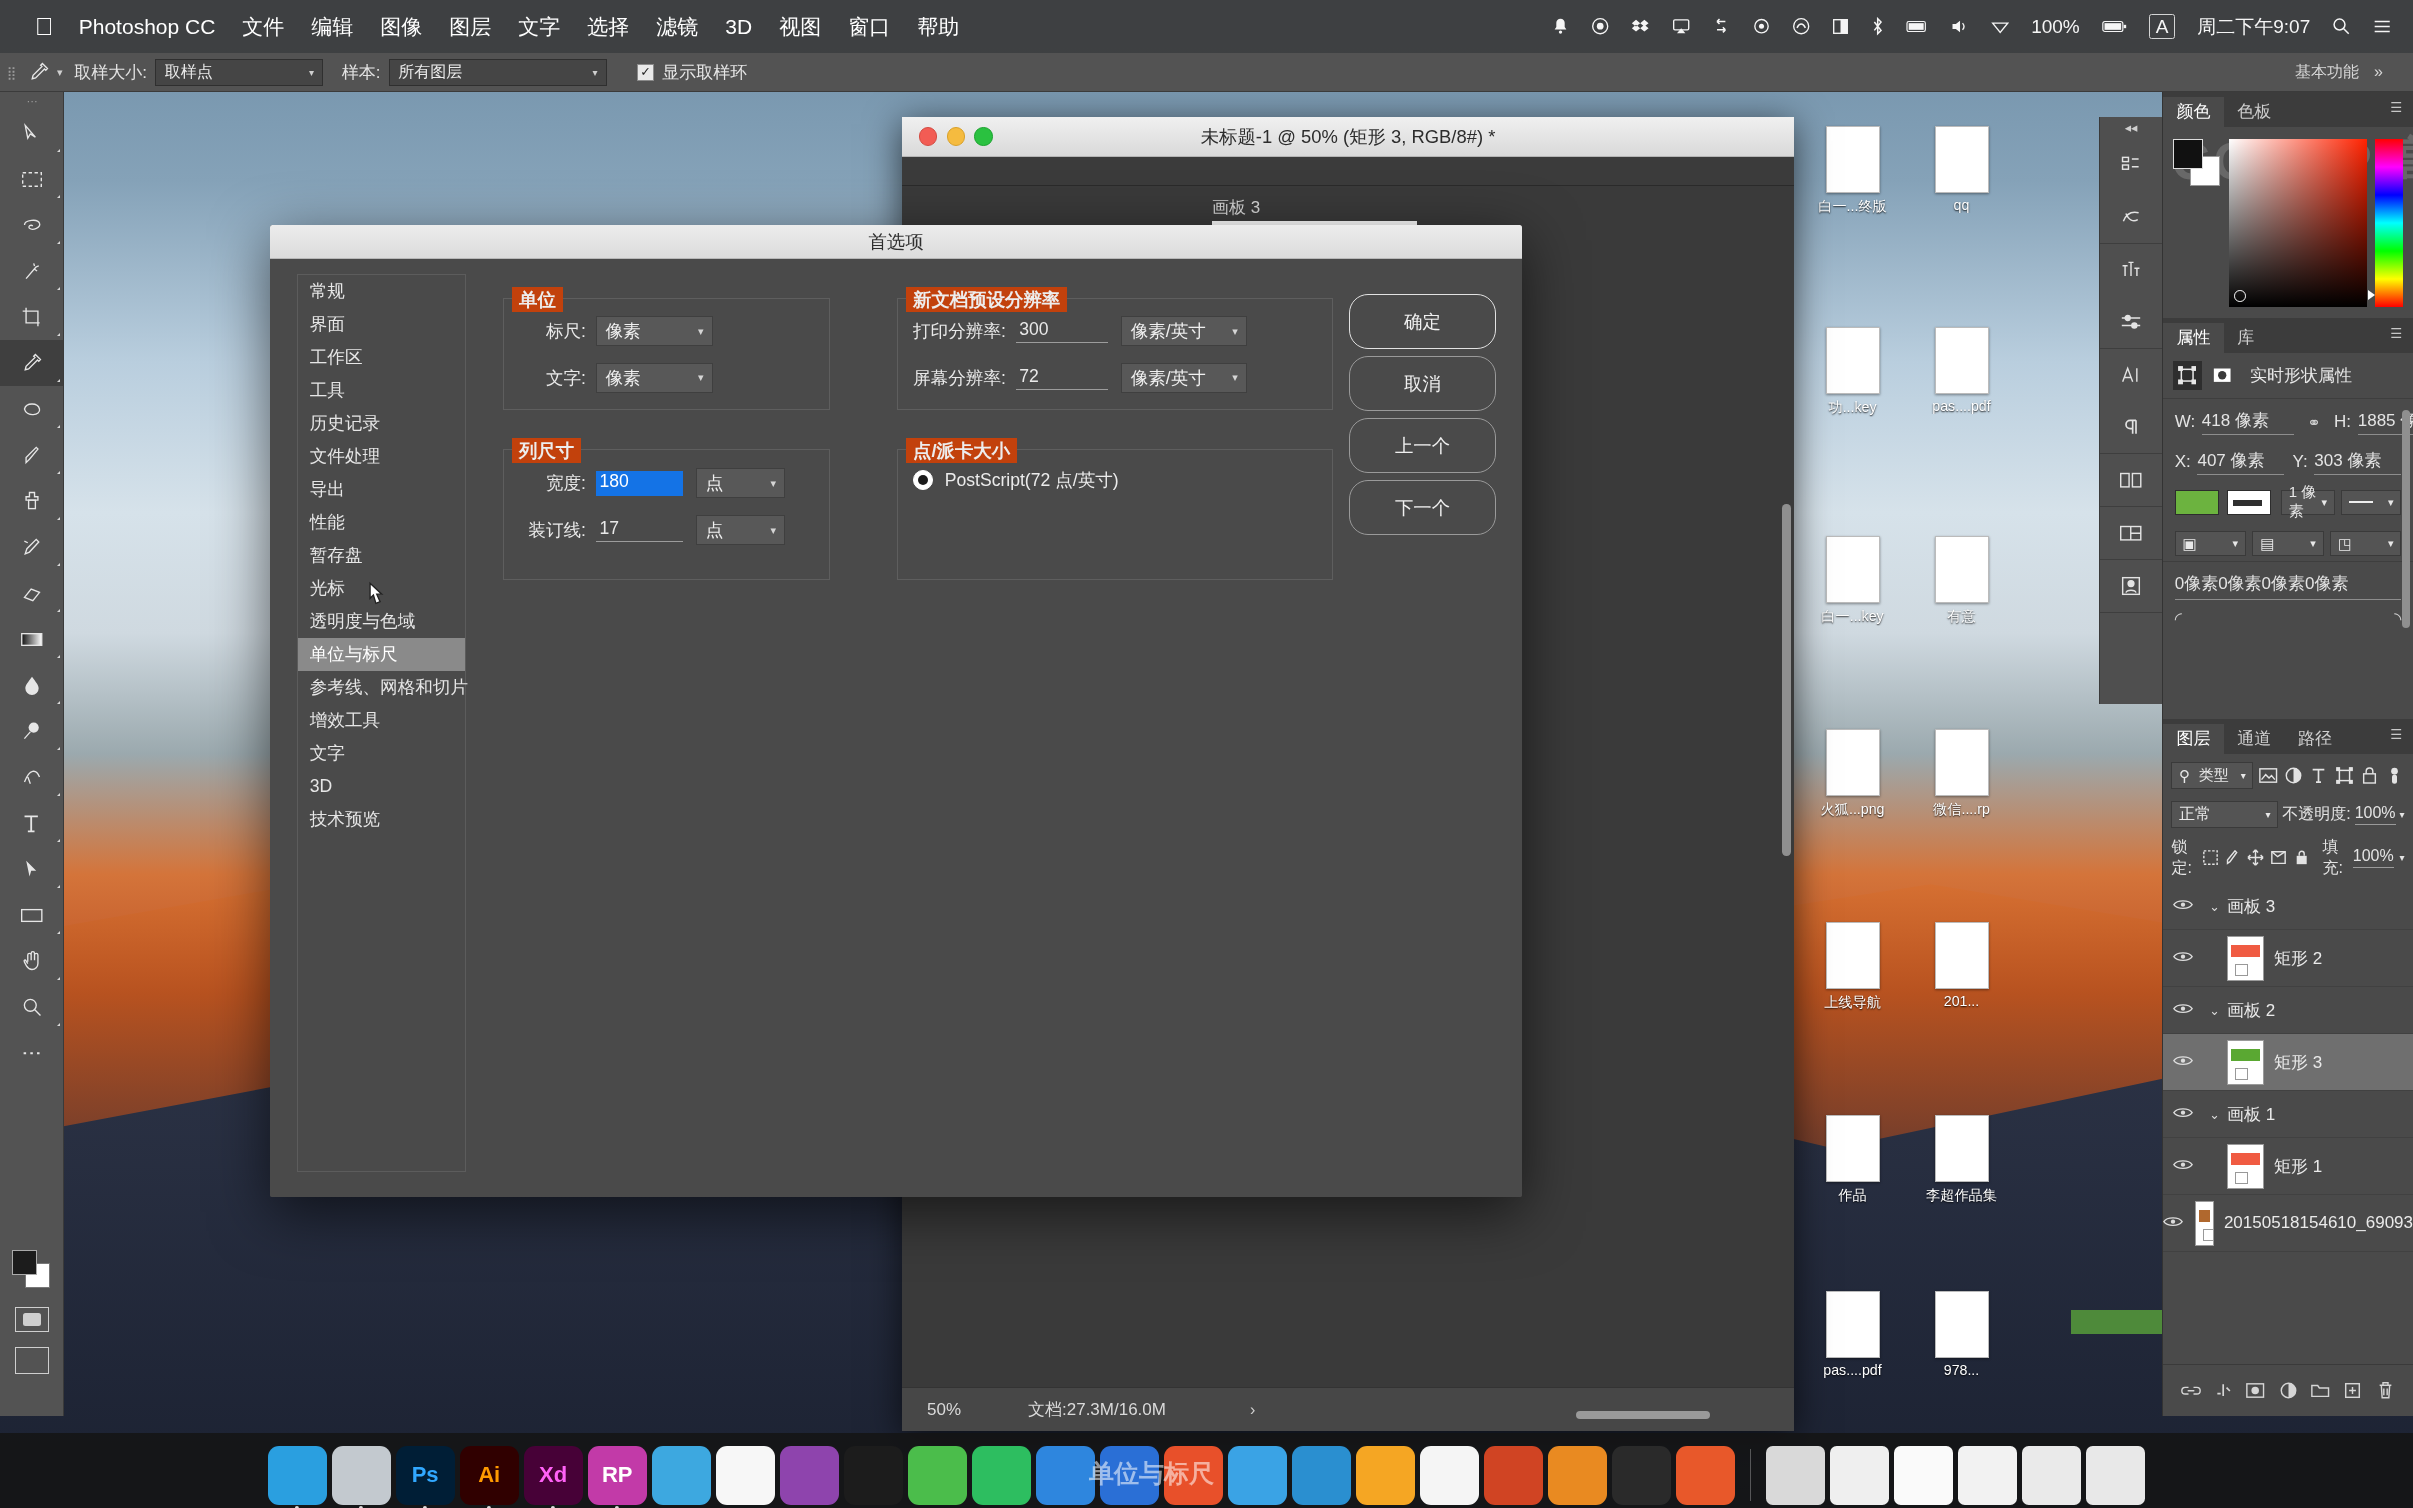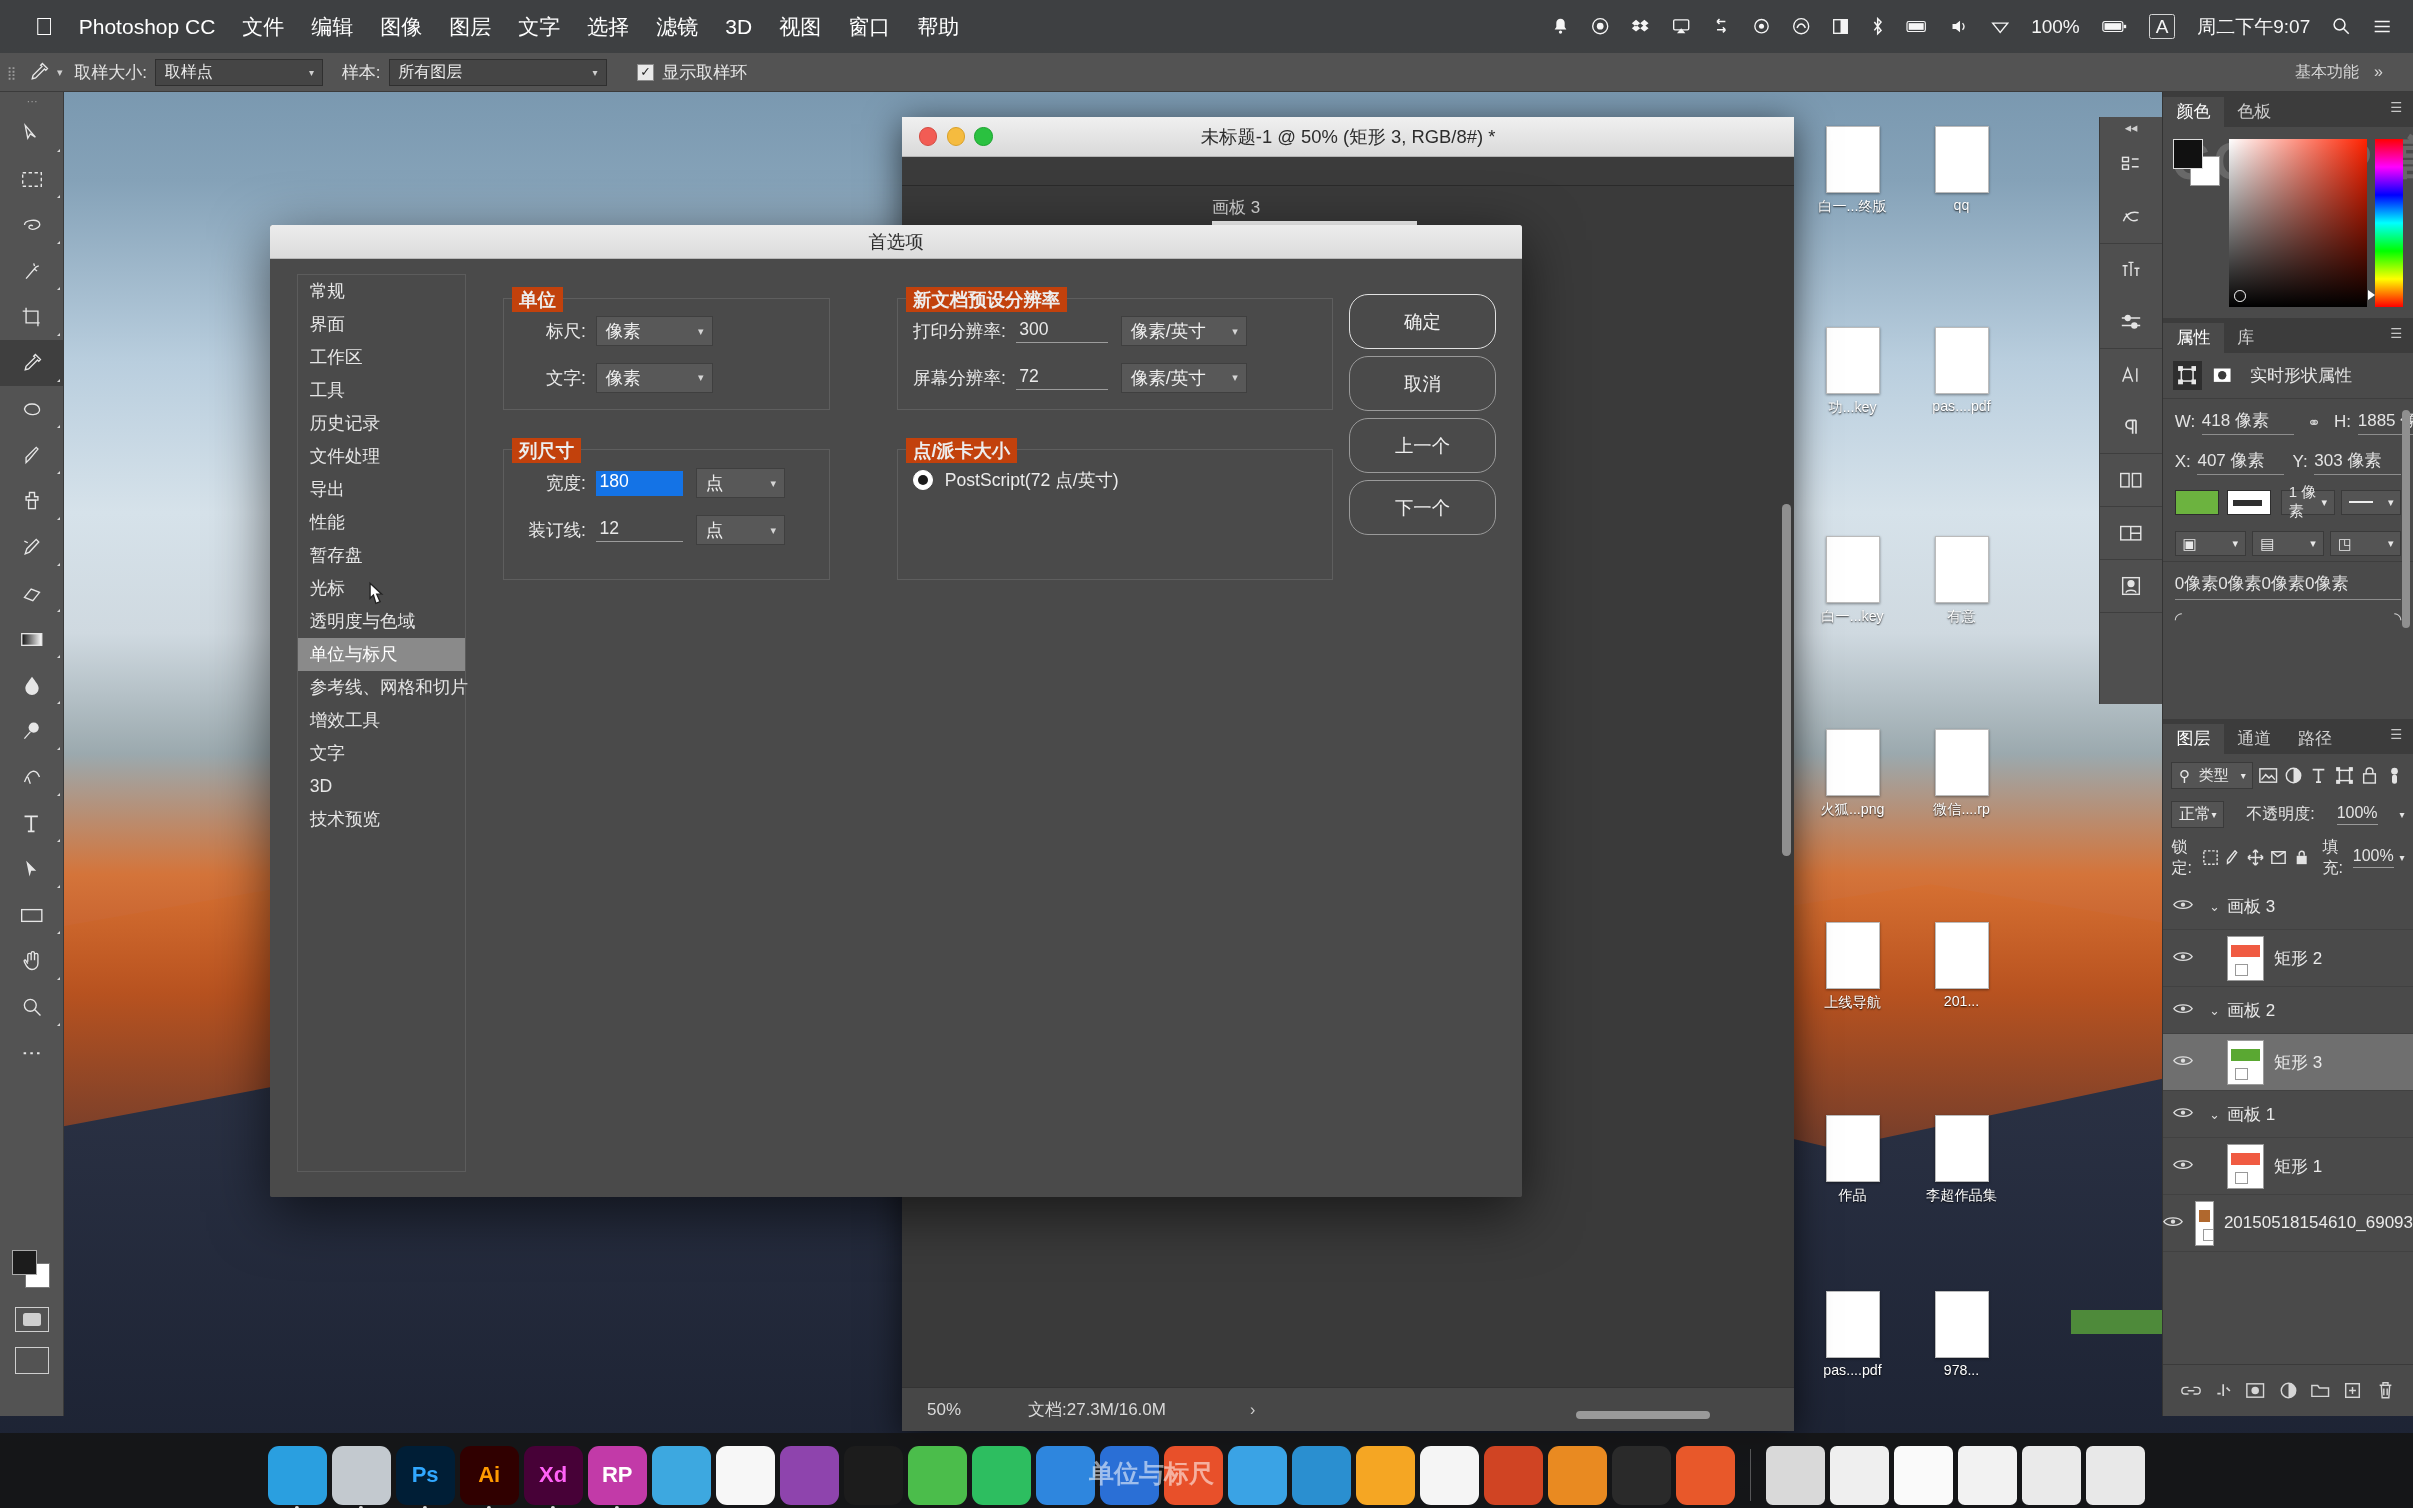--- a/index.html
+++ b/index.html
@@ -180,21 +180,21 @@
   .pp-corners .line{border-bottom:0.8px solid #8d8d8d; padding-bottom:3.4px;}
   #pp-scroll{position:absolute;right:3.4px;top:92px;width:7.5px;height:218px;background:#8f8f8f;border-radius:4.2px;}
 
   
   #layerspanel { background:#4a4a4a; position:absolute; left:0; right:0; top:627px; bottom:0; }
   #lp-filter { display:flex; align-items:center; padding:8.4px 8.4px; gap:5px;}
   .lp-sel{height:27px;background:#545454;border:0.8px solid #3a3a3a;color:#e8e8e8;font-size:15px;
      display:flex;align-items:center;padding:0 6.7px;min-width:82px;justify-content:space-between;}
   .lp-ic{width:25px;height:25px;display:flex;align-items:center;justify-content:center;}
   .lp-ic svg{stroke:#e3e3e3;fill:none;stroke-width:1.7;}
-  #lp-blend{display:flex;align-items:center;padding:3.4px 8.4px;gap:22px;font-size:16px;color:#e4e4e4;justify-content:space-between;}
+  #lp-blend{display:flex;align-items:center;padding:3.4px 8.4px;gap:4px;font-size:16px;color:#e4e4e4;justify-content:space-between;}
   #lp-blend .bsel{flex:1;height:27px;background:#545454;border:0.8px solid #3a3a3a;color:#e8e8e8;
       display:flex;align-items:center;justify-content:space-between;padding:0 6.7px;}
   #lp-lock{display:flex;align-items:center;padding:5px 8.4px 8.4px 8.4px;gap:5.9px;font-size:16px;color:#e4e4e4;}
   #lp-list{position:absolute;left:0;right:0;top:164px;bottom:52px;overflow:hidden;}
   .lrow{height:57px;display:flex;align-items:center;border-bottom:0.8px solid #414141;}
   .lrow.group{height:47px;background:#4a4a4a;}
   .lrow.sel{background:#6f6f6f;}
   .eye{width:39px;text-align:center;}
   .eye svg{stroke:#dcdcdc;fill:none;stroke-width:1.6;}
   .twist{width:25px;color:#dcdcdc;font-size:12.6px;text-align:center;}
@@ -1051,21 +1051,21 @@
       <div class="frow" style="padding-top:18.4px">
         <span class="flabel" style="width:67px">宽度:</span>
         <span class="uline hl" style="min-width:87px">180</span>
         <div class="dsel" style="width:89px;margin-left:13.4px">
           <span>点</span>
             <span class="cv">▾</span>
         </div>
       </div>
       <div class="frow">
         <span class="flabel" style="width:67px">装订线:</span>
-        <span class="uline" style="min-width:87px">12</span>
+        <span class="uline" style="min-width:87px">17</span>
         <div class="dsel" style="width:89px;margin-left:13.4px">
           <span>点</span>
             <span class="cv">▾</span>
         </div>
       </div>
     </div>
 
     <div class="grp" style="left:627px; top:39px; width:436px; height:112px;">
       <div class="gt">新文档预设分辨率</div>
       <div class="frow" style="padding-top:17px">

